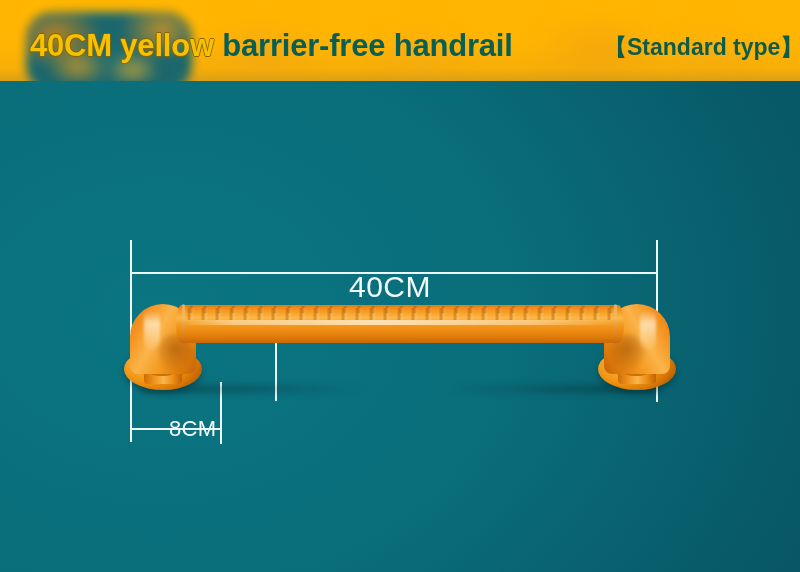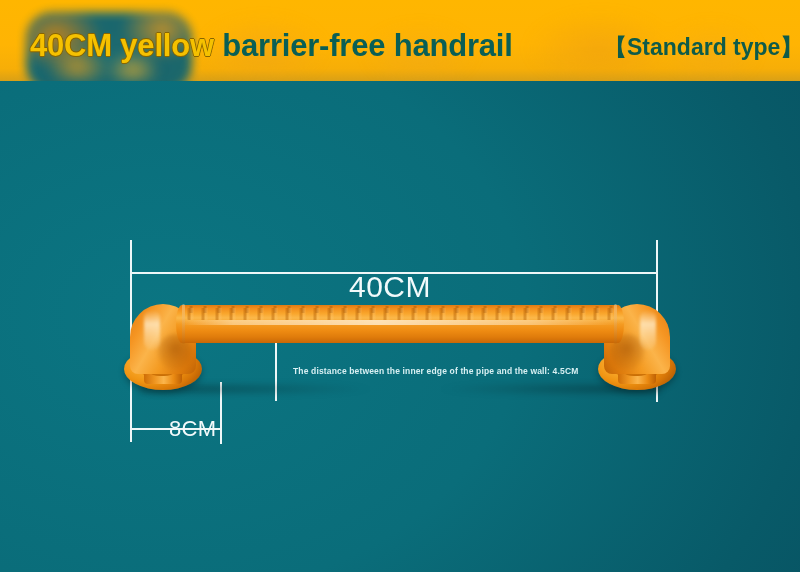--- a/index.html
+++ b/index.html
@@ -346,21 +346,20 @@
   <div class="dim-line dim-v" style="left:656px; top:240px; height:162px;"></div>
 
   <div class="dim-line dim-h" style="left:130px; top:272px; width:528px;"></div>
   <div id="label-40cm" class="dim-label">40CM</div>
 
   <div class="dim-line dim-h" style="left:131px; top:428px; width:91px;"></div>
   <div class="dim-line dim-v" style="left:220px; top:382px; height:62px;"></div>
   <div id="label-8cm" class="dim-label">8CM</div>
 
   <div class="dim-line dim-v" style="left:275px; top:341px; height:60px;"></div>
-  <div id="note-inner-edge">The distance between the inner edge of the pipe and the wall: 4.5CM</div>
 
   <div id="handrail">
     <div id="rail-shadow"></div>
 
     <div class="flange" id="flange-left"></div>
     <div class="flange-top" id="flange-top-left"></div>
     <div class="stub" id="stub-left"></div>
     <div class="flange-hub" id="flange-hub-left"></div>
 
     <div class="flange" id="flange-right"></div>

